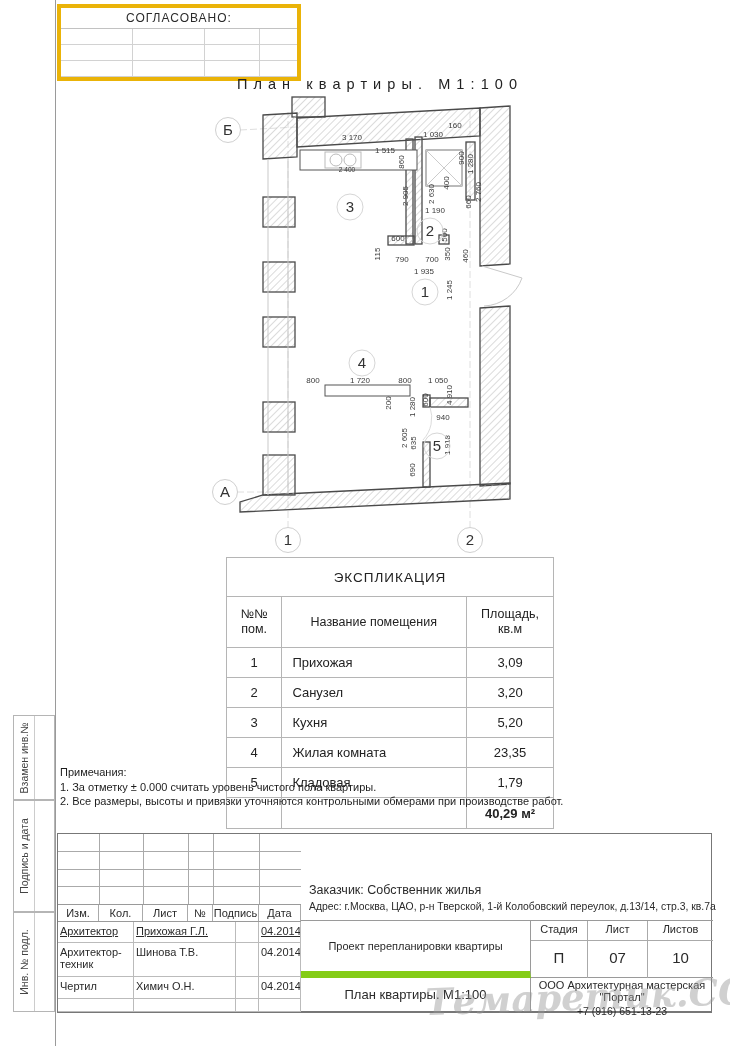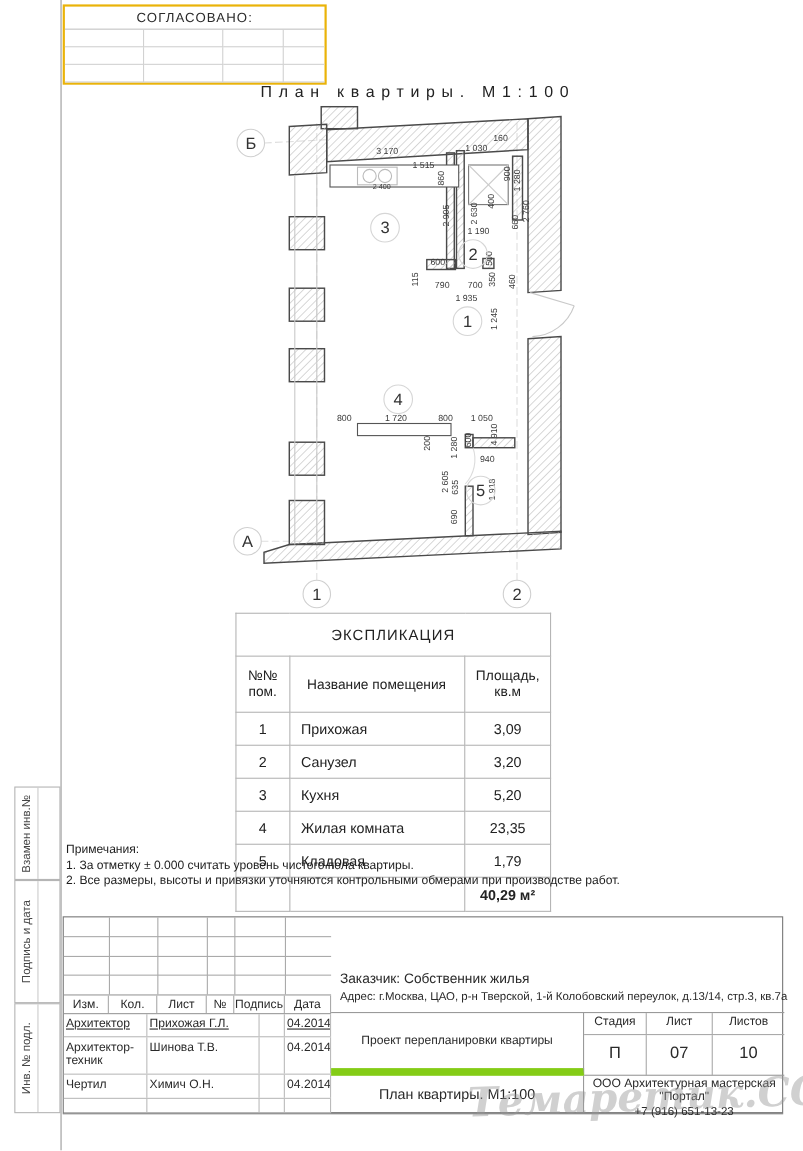--- a/index.html
+++ b/index.html
@@ -3,36 +3,36 @@
 <meta charset="utf-8">
 <style>
   html,body{margin:0;padding:0;}
   body{width:730px;height:1046px;position:relative;background:#ffffff;
        font-family:"Liberation Sans",sans-serif;color:#2a2a2a;overflow:hidden;}
   .abs{position:absolute;}
   
   .frame-left{left:55px;top:0;width:0;height:1046px;border-left:1px solid #9a9a9a;}
   .tb-bottom{left:57px;top:1012px;width:655px;border-top:1px solid #777;}
   
-  .approval{left:57px;top:4px;width:236px;border:2px solid #eab308;font-size:12px;}
+  .approval{left:57px;top:4px;width:236px;border:4px solid #eab308;font-size:12px;}
   .approval .hd{height:20px;line-height:20px;text-align:center;letter-spacing:1px;border-bottom:1px solid #c2c2c2;}
   .approval .grid{display:grid;grid-template-columns:72px 72px 55px 1fr;}
   .approval .grid div{height:15px;border-right:1px solid #d2d2d2;border-bottom:1px solid #d2d2d2;}
   .approval .grid div:nth-child(4n){border-right:none;}
   
   .main-title{left:190px;top:76px;width:380px;text-align:center;font-size:14.5px;
               letter-spacing:0.42em;color:#222;}
   
   .plan{left:185px;top:92px;}
   .dim{font-family:"Liberation Sans",sans-serif;font-size:8px;fill:#3a3a3a;text-anchor:middle;}
   .dim-s{font-size:6.5px;}
   .room-n{font-family:"Liberation Sans",sans-serif;font-size:15px;fill:#333;text-anchor:middle;}
   .axis-n{font-family:"Liberation Sans",sans-serif;font-size:15px;fill:#333;text-anchor:middle;}
   
-  .expl{left:214px;top:557px;width:287px;border-collapse:collapse;font-size:13px;color:#222;
+  .expl{left:226px;top:557px;width:328px;border-collapse:collapse;font-size:13px;color:#222;
         border:1px solid #8f8f8f;}
   .expl td,.expl th{border:1px solid #b5b5b5;font-weight:normal;}
   .expl .t-title{height:36px;text-align:center;font-size:13.5px;letter-spacing:1px;}
   .expl .c-hd td{height:48px;text-align:center;white-space:pre-line;font-size:12.5px;line-height:15px;}
   .expl .r td{height:27px;}
   .expl td.c1{width:48px;text-align:center;}
   .expl td.c2{width:158px;padding-left:10px;}
   .expl td.c3{width:77px;text-align:center;}
   .expl .total td{height:28px;font-weight:bold;}
   

